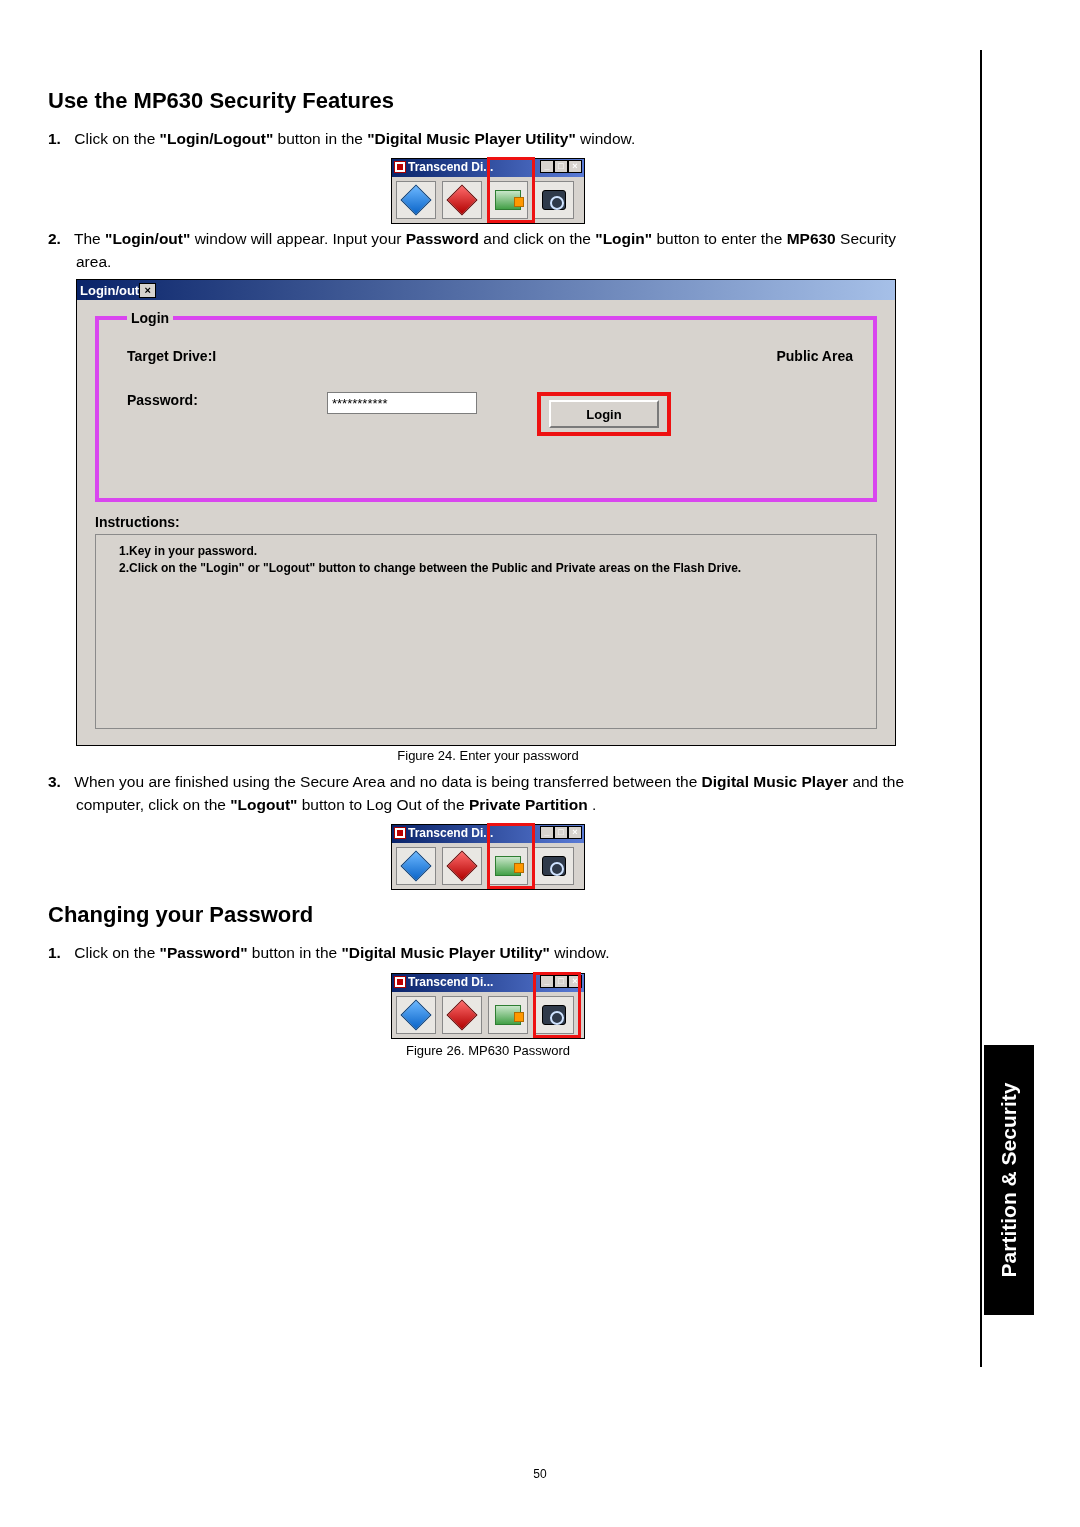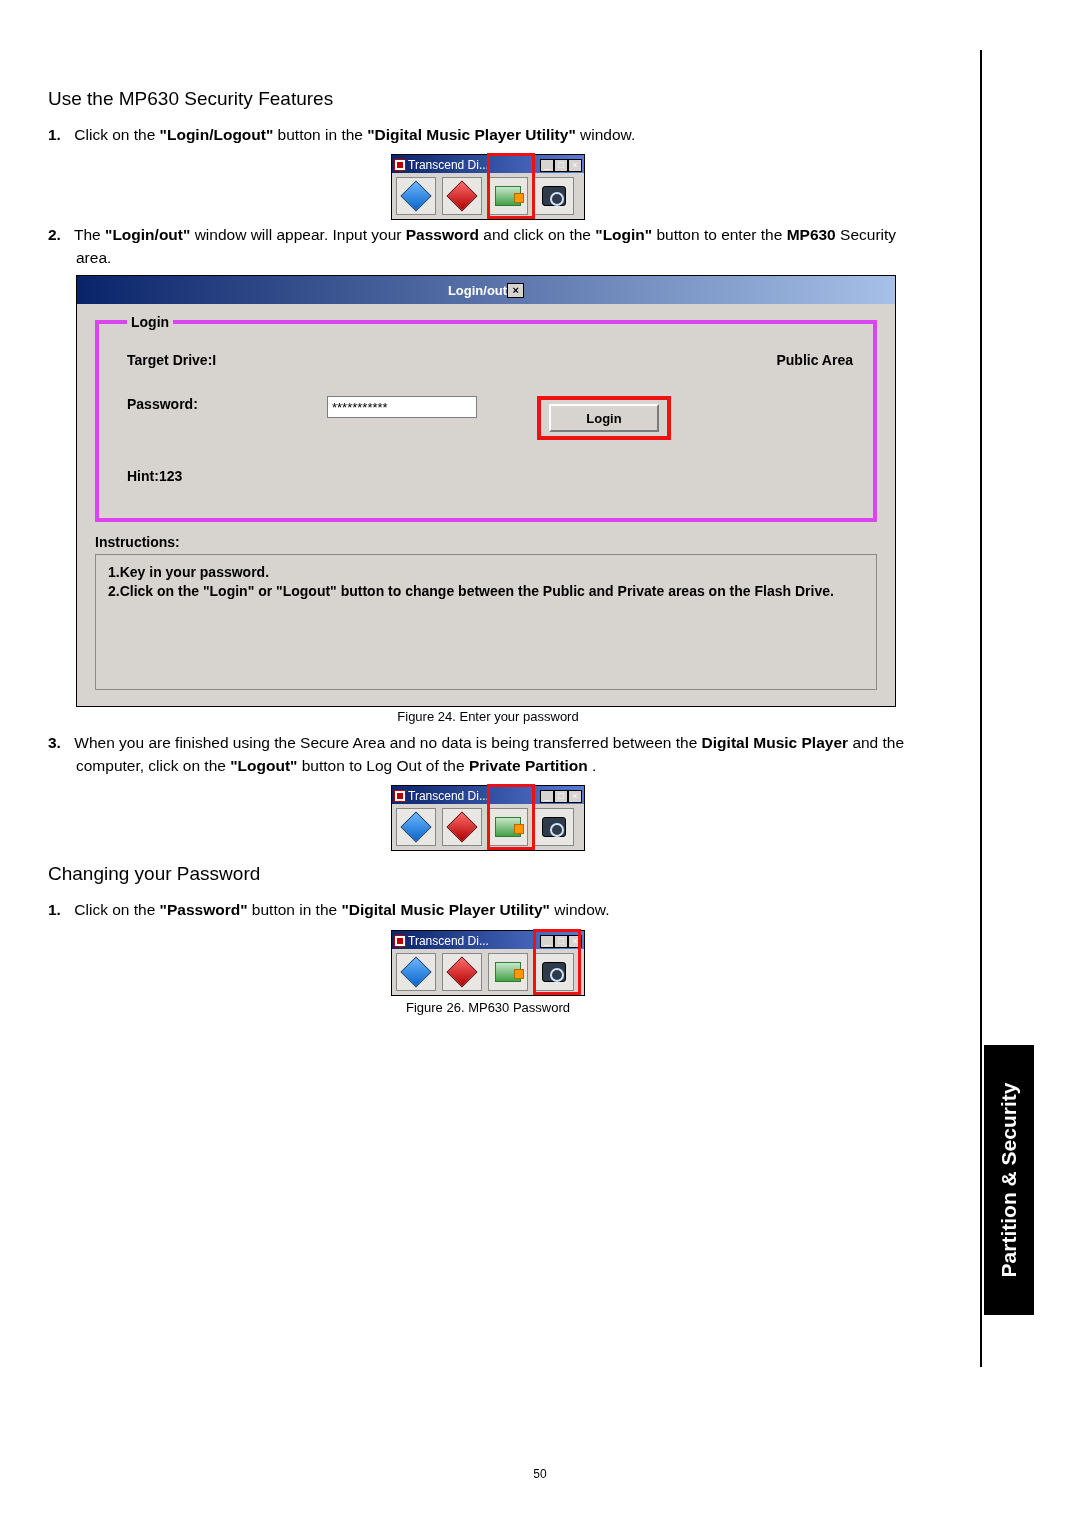--- a/index.html
+++ b/index.html
@@ -8,21 +8,21 @@
     font-size: 15.5px;
     color: #000;
     background: #fff;
     width: 1080px;
     height: 1527px;
     position: relative;
     padding: 48px 48px 0 48px;
   }
   .page-border-right { position: absolute; right: 98px; top: 50px; bottom: 160px; width: 2px; background: #000; }
   .content { width: 880px; margin-top: 40px; }
-  h2.section { font-size: 19px; font-weight: normal; margin: 12px 0 14px 0; }
+  h2.section { font-size: 22px; font-weight: bold; margin: 12px 0 14px 0; }
   ol.steps { list-style: none; padding-left: 28px; }
   ol.steps li { margin-bottom: 6px; line-height: 1.45; }
   ol.steps li .num { font-weight: bold; display: inline-block; width: 22px; margin-left: -28px; }
   .b { font-weight: bold; }
   .fig-wrap { text-align: center; margin: 8px 0 4px 0; }
   .fig-caption { text-align: center; font-size: 13px; margin: 2px 0 8px 0; }
   
   .side-tab {
     position: absolute;
     right: 46px; top: 1045px;
@@ -36,22 +36,22 @@
 
   
   .mini-util {
     display: inline-block;
     border: 1px solid #000;
     background: #d7d3ce;
     width: 194px;
   }
   .mini-titlebar {
     background: linear-gradient(to right,#0a246a,#5a7bd6);
-    color: #fff; font-size: 12px; font-weight: normal;
-    display:flex; align-items:flex-end; justify-content:space-between;
+    color: #fff; font-size: 12px; font-weight: bold;
+    display:flex; align-items:flex-start; justify-content:space-between;
     padding: 1px 2px 1px 2px; height:18px;
   }
   .mini-titlebar .ttl { display:flex; align-items:center; gap:2px; }
   .mini-titlebar .ticon { width:12px; height:12px; background:#fff; border:1px solid #a00; position:relative; }
   .mini-titlebar .ticon::after{content:"";position:absolute;inset:2px;background:#b00;}
   .winbtns { display:flex; gap:0; }
   .winbtn { width:14px; height:13px; background:#d7d3ce; border:1px solid #000; font-size:9px; line-height:11px; text-align:center; font-family: Tahoma, sans-serif; }
   .mini-body { padding:4px; display:flex; gap:6px; position:relative; }
   .tbtn { width:40px; height:38px; border:1px solid #888; background:#e9e7e3; display:flex; align-items:center; justify-content:center; }
   .ic-diamond { width:22px; height:22px; transform:rotate(45deg); background:linear-gradient(135deg,#6bb7ff,#0a64c8); border:1px solid #033a77; }
@@ -66,35 +66,35 @@
   .dlg {
     margin: 6px 0 2px 28px;
     width: 820px;
     border: 1px solid #000;
     background: #d7d3ce;
     font-family: Tahoma, Arial, sans-serif;
   }
   .dlg-titlebar {
     background: linear-gradient(to right,#0a246a,#a6c0e8);
     color:#fff; font-weight:bold; font-size:13px;
-    display:flex; justify-content:center; align-items:center;
-    padding:10px 3px; height:28px;
+    display:flex; justify-content:flex-start; align-items:center;
+    padding:10px 3px; height:20px;
   }
   .dlg-x { width:17px; height:15px; background:#d7d3ce; border:1px solid #000; font-size:11px; line-height:13px; text-align:center; color:#000; font-weight:bold; }
   .dlg-body { padding: 10px 18px 16px 18px; font-size:14px; color:#000; }
   fieldset.login-fs { border:4px solid #d946ef; padding: 22px 20px 34px 28px; position:relative; }
   fieldset.login-fs legend { padding:0 4px; font-weight:bold; font-size:14px; }
   .row { display:flex; align-items:flex-start; margin-bottom: 28px; }
   .lbl { font-weight:bold; width:200px; }
   .pwdbox { width:150px; height:22px; border:1px solid #7d7d7d; background:#fff; padding:0 4px; font-family:inherit; font-size:13px; }
   .loginbtn { width:110px; height:28px; border:2px solid #7a7a7a; border-top-color:#fff; border-left-color:#fff; background:#d7d3ce; font-weight:bold; font-size:13px; }
   .login-hl { border:4px solid #e11; padding:4px 8px; display:inline-block; }
   .pub-area { font-weight:bold; margin-left:auto; }
   .instr-lbl { font-weight:bold; margin:12px 0 4px 0; }
-  .instr-box { border:1px solid #8a8a8a; background:#d7d3ce; padding:8px 12px; height:136px; font-weight:bold; font-size:14px; line-height:1.35; }
+  .instr-box { border:1px solid #8a8a8a; background:#d7d3ce; padding:8px 23px; height:195px; font-weight:bold; font-size:12px; line-height:1.35; }
 
 </style>
 </head>
 <body>
 
 <div class="page-border-right"></div>
 
 <div class="content">
 
   <h2 class="section">Use the MP630 Security Features</h2>
@@ -169,23 +169,20 @@
           <span class="pub-area">Public Area</span>
         </div>
         <div class="row">
           <span class="lbl">Password:</span>
           <input class="pwdbox" value="***********" style="">
           <span style="width:60px;"></span>
           <span class="login-hl">
             <button class="loginbtn">Login</button>
           </span>
         </div>
-        <div class="row" style="margin-bottom:0;">
-          <span class="lbl">Hint:123</span>
-        </div>
       </fieldset>
       <div class="instr-lbl">Instructions:</div>
       <div class="instr-box">
         <div>1.Key in your password.</div>
         <div>2.Click on the "Login" or "Logout" button to change between the Public and Private areas on the Flash Drive.</div>
       </div>
     </div>
   </div>
   <div class="fig-caption">Figure 24. Enter your password</div>
 

